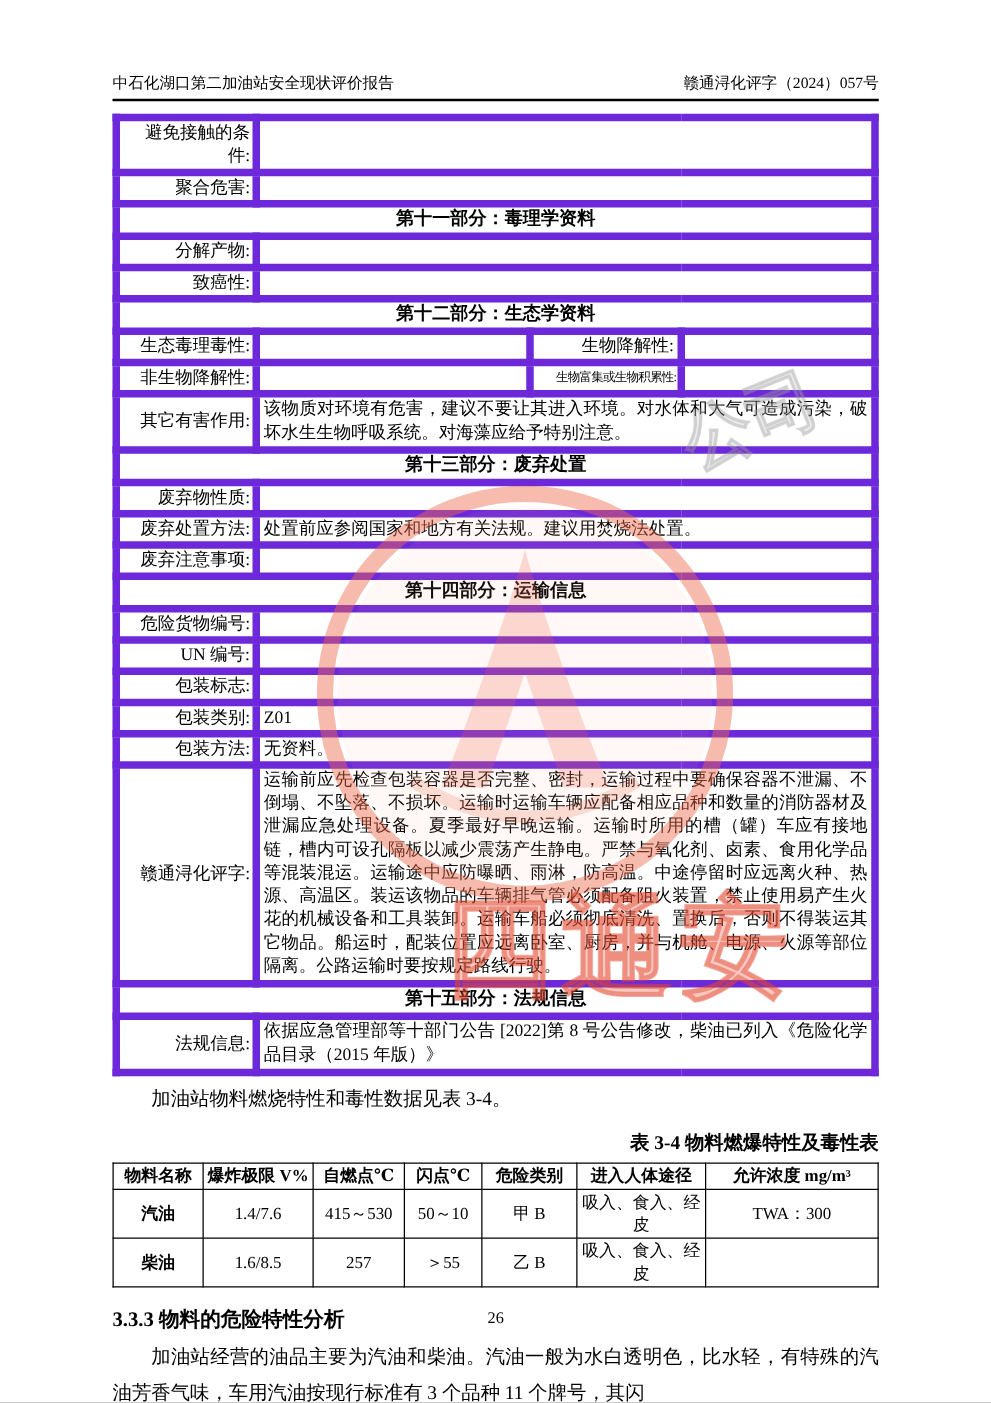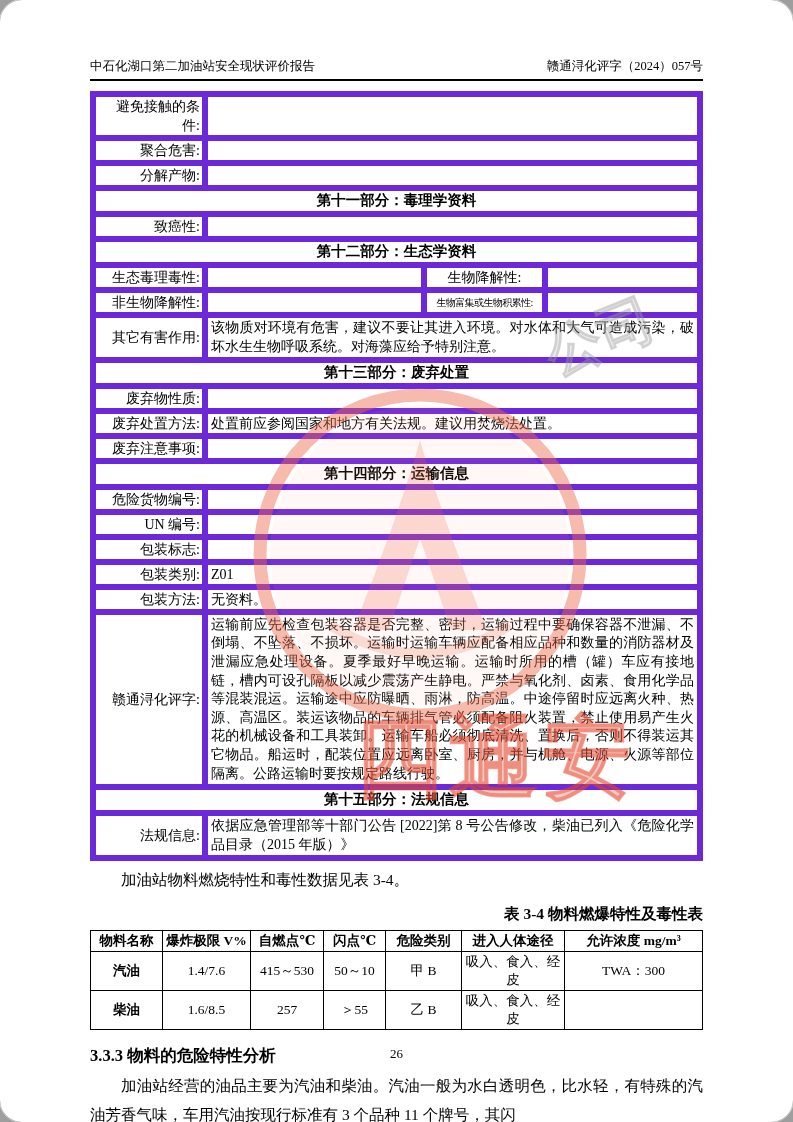--- a/index.html
+++ b/index.html
@@ -7,21 +7,20 @@
   .page {
     position: relative;
     width: 793px; height: 1122px;
     margin: 0 auto;
     background: #ffffff;
     outline: 1px solid #cfcfcf;
     padding: 58px 90px 0 90px;
     font-family: "Liberation Serif", "DejaVu Serif", serif;
     color: #000;
     overflow: hidden;
-    border-radius: 22px;
   }
   
   .header {
     display: flex; justify-content: space-between; align-items: flex-end;
     font-size: 12.5px; line-height: 1.3;
     padding-bottom: 5px;
     border-bottom: 2px solid #000;
   }
   
   table.msds {
@@ -32,21 +31,21 @@
   table.msds td {
     border: 6px solid #6d28d9;
     padding: 0 3px;
     height: 20px;
     line-height: 1.36;
     vertical-align: middle;
     overflow: hidden;
     word-break: break-all;
   }
   table.msds td.lbl { text-align: right; padding-right: 2px; }
-  table.msds td.lbl2 { text-align: center; }
+  table.msds td.lbl2 { text-align: right; }
   table.msds td.lbl2.small { font-size: 10px; letter-spacing: -0.6px; padding: 0 1px; }
   table.msds td.sec { text-align: center; font-weight: bold; font-size: 14.5px; }
   table.msds td.val.long { text-align: justify; line-height: 1.33; padding: 1px 3px; }
   
   .sub-heading { font-size: 16.5px; font-weight: bold; margin: 15px 0 0 0; }
   .body-par {
     font-size: 15.5px; line-height: 1.85; text-indent: 2em;
     text-align: justify; margin: 5px 0 0 0;
   }
   .tbl-title { text-align: right; font-weight: bold; font-size: 15.5px; margin-top: 9px; }
@@ -93,25 +92,25 @@
     <tbody>
       <tr>
         <td class="lbl">避免接触的条件:</td>
         <td class="val" colspan="3"></td>
       </tr>
       <tr>
         <td class="lbl">聚合危害:</td>
         <td class="val" colspan="3"></td>
       </tr>
       <tr>
+        <td class="sec" colspan="4">第十一部分：毒理学资料</td>
+      </tr>
+      <tr>
         <td class="lbl">分解产物:</td>
         <td class="val" colspan="3"></td>
-      </tr>
-      <tr>
-        <td class="sec" colspan="4">第十一部分：毒理学资料</td>
       </tr>
       <tr>
         <td class="lbl">致癌性:</td>
         <td class="val" colspan="3"></td>
       </tr>
       <tr>
         <td class="sec" colspan="4">第十二部分：生态学资料</td>
       </tr>
       <tr>
         <td class="lbl">生态毒理毒性:</td>

